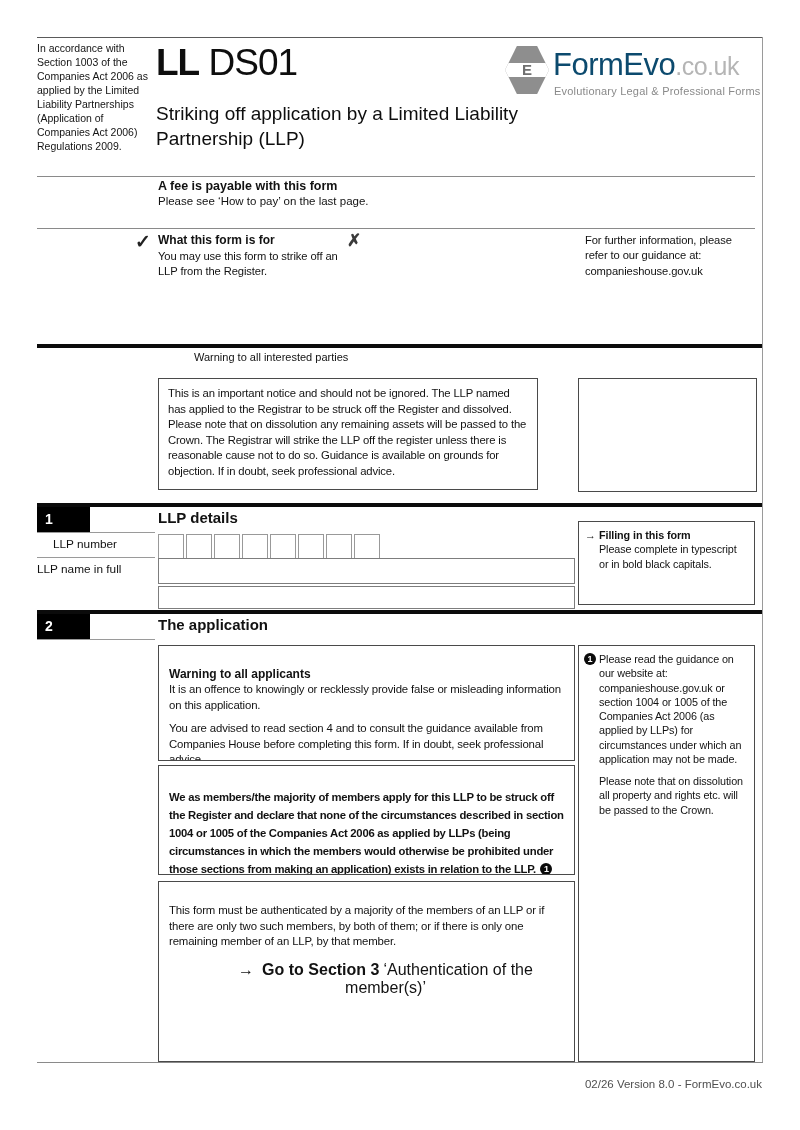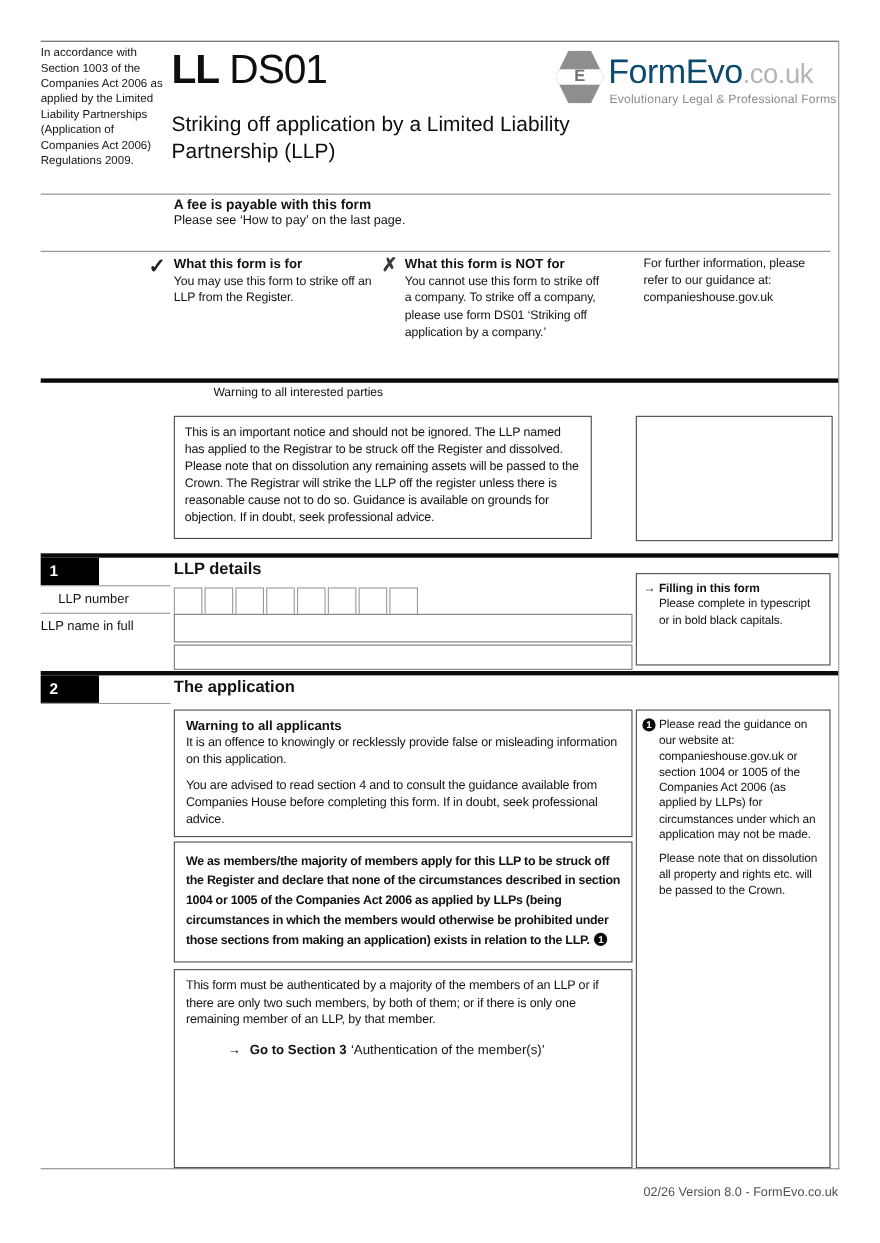--- a/index.html
+++ b/index.html
@@ -57,26 +57,26 @@
   .sb-head { font-weight:bold; }
   .sb p { margin:0 0 0 0; }
   .sb .gap { margin-top:8px; }
 
   .info-badge { display:inline-block; width:12px; height:12px; border-radius:50%; background:#0b0b0b;
                 color:#fff; font-size:9px; font-weight:bold; line-height:12px; text-align:center;
                 position:relative; top:-1px; letter-spacing:0; }
   .sb-badge { position:absolute; left:5px; top:7px; }
 
   .s2box { position:absolute; left:158px; width:417px; border:1px solid #4a4a4a; box-sizing:border-box;
-           padding:7px 10px; overflow:hidden; }
+           padding:21px 10px; overflow:hidden; }
   .s2box h4 { margin:0 0 1px 0; font-size:12px; }
   .s2box p { margin:0; font-size:11.4px; line-height:1.36; letter-spacing:-0.15px; }
   .s2box p + p { margin-top:8px; }
   .decl { font-weight:bold; font-size:11.3px; line-height:1.33; letter-spacing:-0.25px; }
-  .goto-line { margin-top:11px; padding-left:38px; font-size:12px; }
+  .goto-line { margin-top:11px; padding-left:38px; font-size:16px;text-align:center; }
   .goto-line .arrow { margin-right:8px; }
   .goto-line .strong { font-weight:bold; margin-right:4px; }
 
   .footer { position:absolute; right:38px; top:1078px; font-size:11.5px; color:#4f4f4f; }
 </style>
 </head>
 <body>
 
 <div class="page">
 
@@ -99,24 +99,20 @@
   <div class="abs fee-head">A fee is payable with this form</div>
   <div class="abs fee-body">Please see ‘How to pay’ on the last page.</div>
   <div class="hr" style="left:37px; top:228px; width:718px;"></div>
 
   <span class="icon-glyph" style="left:135px; top:230px; font-size:19px;">✓</span>
   <div class="abs" style="left:158px; top:233px; width:185px;">
     <div class="pcol-head">What this form is for</div>
     <div class="pcol-body">You may use this form to strike off an LLP from the Register.</div>
   </div>
   <span class="icon-glyph" style="left:347px; top:230px; font-size:17px; color:#3a3a3a;">✗</span>
-  <div class="abs" style="left:368px; top:233px; width:185px;">
-    <div class="pcol-head">What this form is NOT for</div>
-    <div class="pcol-body">You cannot use this form to strike off a company. To strike off a company, please use form DS01 ‘Striking off application by a company.’</div>
-  </div>
   <div class="abs pcol-body" style="left:585px; top:233px; width:170px;">For further information, please refer to our guidance at: companieshouse.gov.uk</div>
 
   <div class="thick" style="left:37px; top:344px; width:725px;"></div>
   <div class="abs warn-heading">Warning to all interested parties</div>
   <div class="box boxtext" style="left:158px; top:378px; width:380px; height:112px; padding:7px 9px; box-sizing:border-box;">
     <span>This is an important notice and should not be ignored. The LLP named has applied to the Registrar to be struck off the Register and dissolved. Please note that on dissolution any remaining assets will be passed to the Crown. The Registrar will strike the LLP off the register unless there is reasonable cause not to do so. Guidance is available on grounds for objection. If in doubt, seek professional advice.</span>
   </div>
   <div class="box" style="left:578px; top:378px; width:177px; height:112px;"></div>
 
   <div class="thick" style="left:37px; top:503px; width:725px;"></div>

